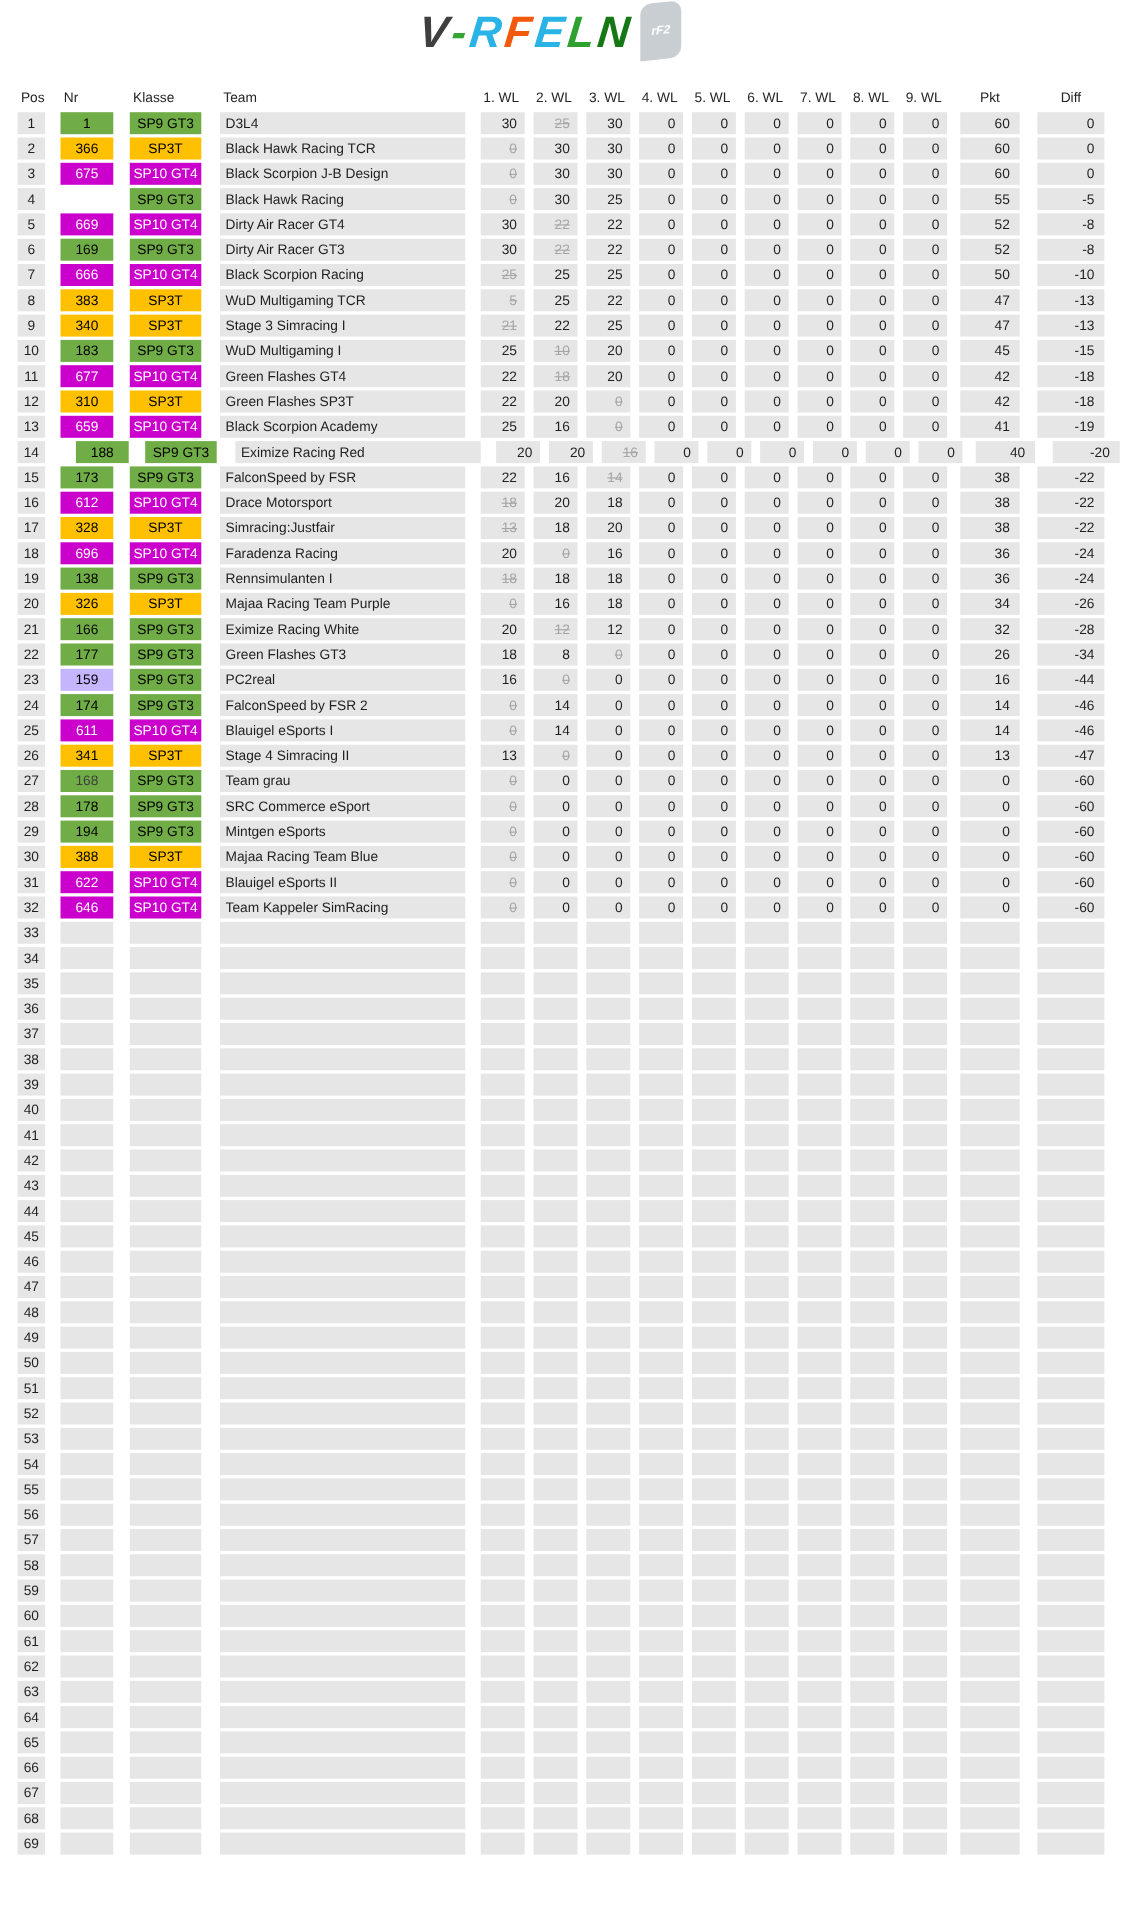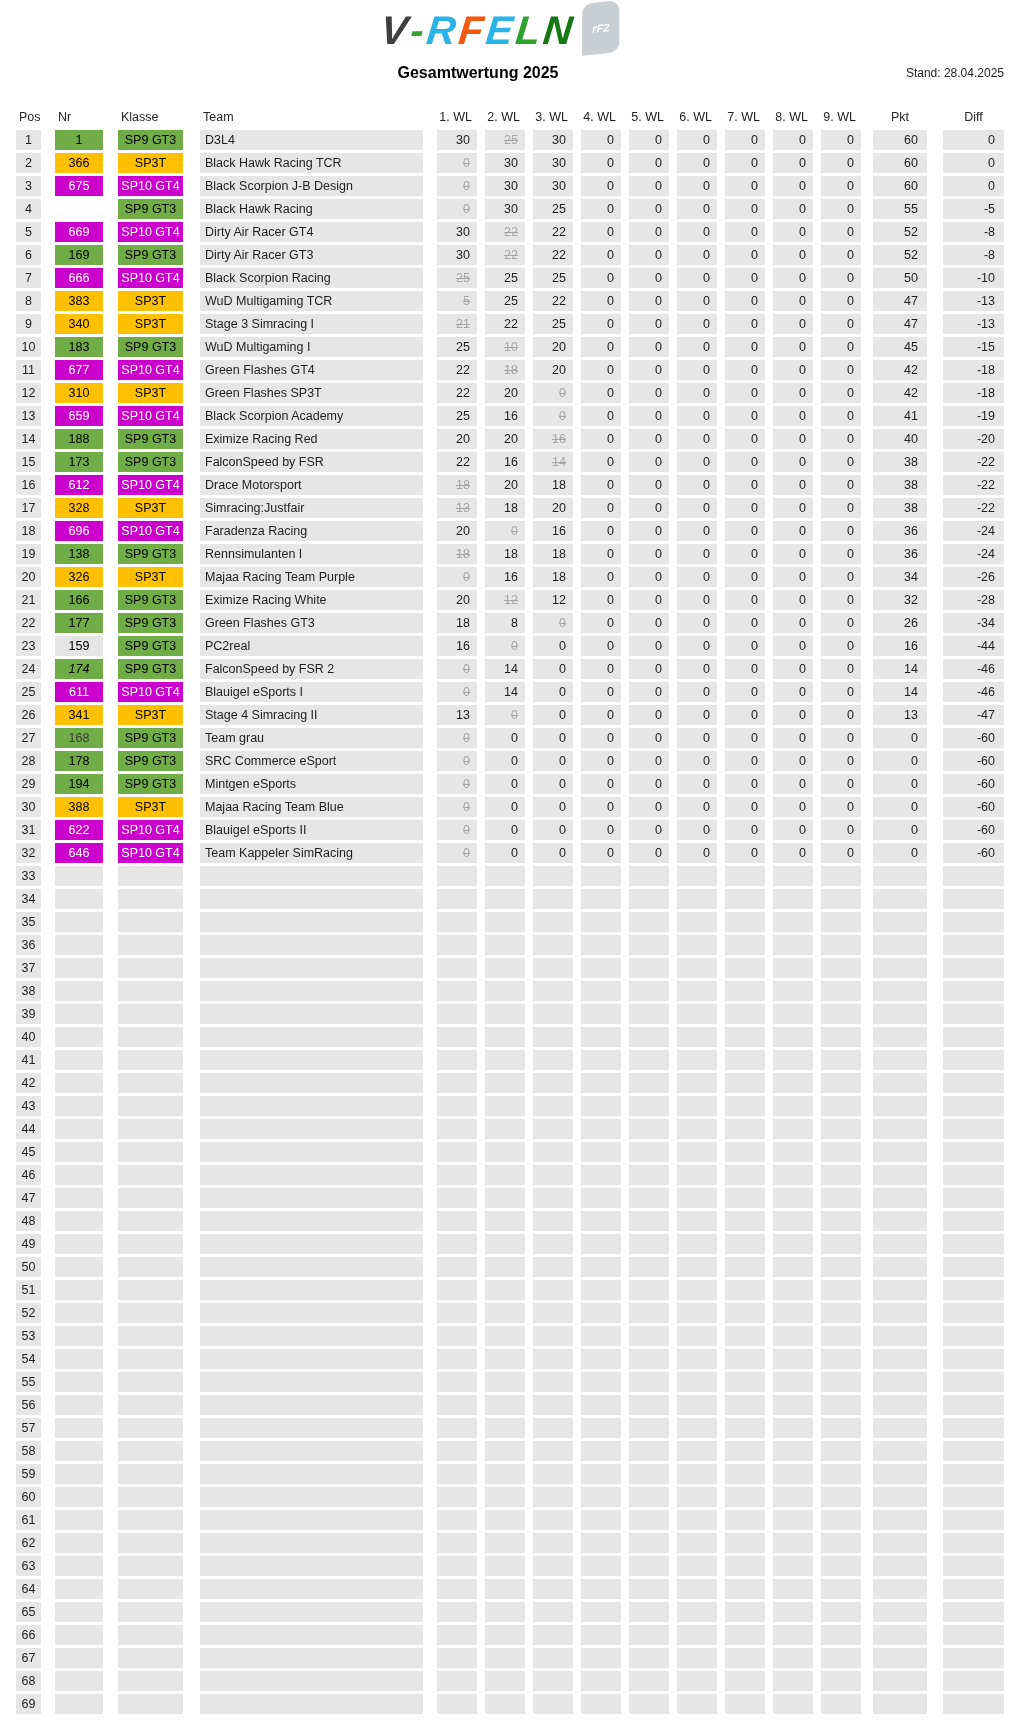--- a/index.html
+++ b/index.html
@@ -43,24 +43,20 @@
 </style>
 </head>
 <body>
 
 <div class="page">
   <div class="logo-wrap">
     <div class="logo" id="logo">
       <span class="lg" style="color: rgb(63, 63, 63);">V</span><span class="lg" style="color: rgb(51, 165, 50);">-</span><span class="lg" style="color: rgb(41, 179, 230);">R</span><span class="lg" style="color: rgb(242, 89, 13);">F</span><span class="lg" style="color: rgb(41, 179, 230);">E</span><span class="lg" style="color: rgb(46, 161, 46);">L</span><span class="lg" style="color: rgb(21, 120, 21);">N</span><span class="logo-badge">rF2</span>
     </div>
   </div>
-  <div class="title-row">
-    <h1 class="page-title">Gesamtwertung 2025</h1>
-    <div class="stand">Stand: 28.04.2025</div>
-  </div>
   <div class="tbl">
     <div class="thead" id="thead">
         <div class="hc c-pos">Pos</div>
         <div class="hc c-nr">Nr</div>
         <div class="hc c-klasse">Klasse</div>
         <div class="hc c-team">Team</div>
         <div class="hc c-wl">1. WL</div>
         <div class="hc c-wl">2. WL</div>
         <div class="hc c-wl">3. WL</div>
         <div class="hc c-wl">4. WL</div>
@@ -289,21 +285,21 @@
           <div class="c c-wl">0</div>
           <div class="c c-wl">0</div>
           <div class="c c-wl">0</div>
           <div class="c c-wl">0</div>
           <div class="c c-wl">0</div>
           <div class="c c-pkt">41</div>
           <div class="c c-diff">-19</div>
         </div>
         <div class="row">
           <div class="c c-pos">14</div>
-          <div class="c c-nr" style="background: rgb(112, 173, 71); color: rgb(0, 0, 0);">188</div>
+          <div class="c c-nr" style="background: rgb(112, 173, 71); color: rgb(0, 0, 0); margin-left: 14px;">188</div>
           <div class="c c-klasse" style="background: rgb(112, 173, 71); color: rgb(0, 0, 0);">SP9 GT3</div>
           <div class="c c-team">Eximize Racing Red</div>
           <div class="c c-wl">20</div>
           <div class="c c-wl">20</div>
           <div class="c c-wl struck">16</div>
           <div class="c c-wl">0</div>
           <div class="c c-wl">0</div>
           <div class="c c-wl">0</div>
           <div class="c c-wl">0</div>
           <div class="c c-wl">0</div>
@@ -442,38 +438,38 @@
           <div class="c c-wl">0</div>
           <div class="c c-wl">0</div>
           <div class="c c-wl">0</div>
           <div class="c c-wl">0</div>
           <div class="c c-wl">0</div>
           <div class="c c-pkt">26</div>
           <div class="c c-diff">-34</div>
         </div>
         <div class="row">
           <div class="c c-pos">23</div>
-          <div class="c c-nr" style="background: #e5e5e5; color: rgb(0, 0, 0);">159</div>
+          <div class="c c-nr" style="background: #c4b5fd; color: rgb(0, 0, 0);">159</div>
           <div class="c c-klasse" style="background: rgb(112, 173, 71); color: rgb(0, 0, 0);">SP9 GT3</div>
           <div class="c c-team">PC2real</div>
           <div class="c c-wl">16</div>
           <div class="c c-wl struck">0</div>
           <div class="c c-wl">0</div>
           <div class="c c-wl">0</div>
           <div class="c c-wl">0</div>
           <div class="c c-wl">0</div>
           <div class="c c-wl">0</div>
           <div class="c c-wl">0</div>
           <div class="c c-wl">0</div>
           <div class="c c-pkt">16</div>
           <div class="c c-diff">-44</div>
         </div>
         <div class="row">
           <div class="c c-pos">24</div>
-          <div class="c c-nr" style="background: rgb(112, 173, 71); color: rgb(0, 0, 0); font-style: italic;">174</div>
+          <div class="c c-nr" style="background: rgb(112, 173, 71); color: rgb(0, 0, 0);">174</div>
           <div class="c c-klasse" style="background: rgb(112, 173, 71); color: rgb(0, 0, 0);">SP9 GT3</div>
           <div class="c c-team">FalconSpeed by FSR 2</div>
           <div class="c c-wl struck">0</div>
           <div class="c c-wl">14</div>
           <div class="c c-wl">0</div>
           <div class="c c-wl">0</div>
           <div class="c c-wl">0</div>
           <div class="c c-wl">0</div>
           <div class="c c-wl">0</div>
           <div class="c c-wl">0</div>

